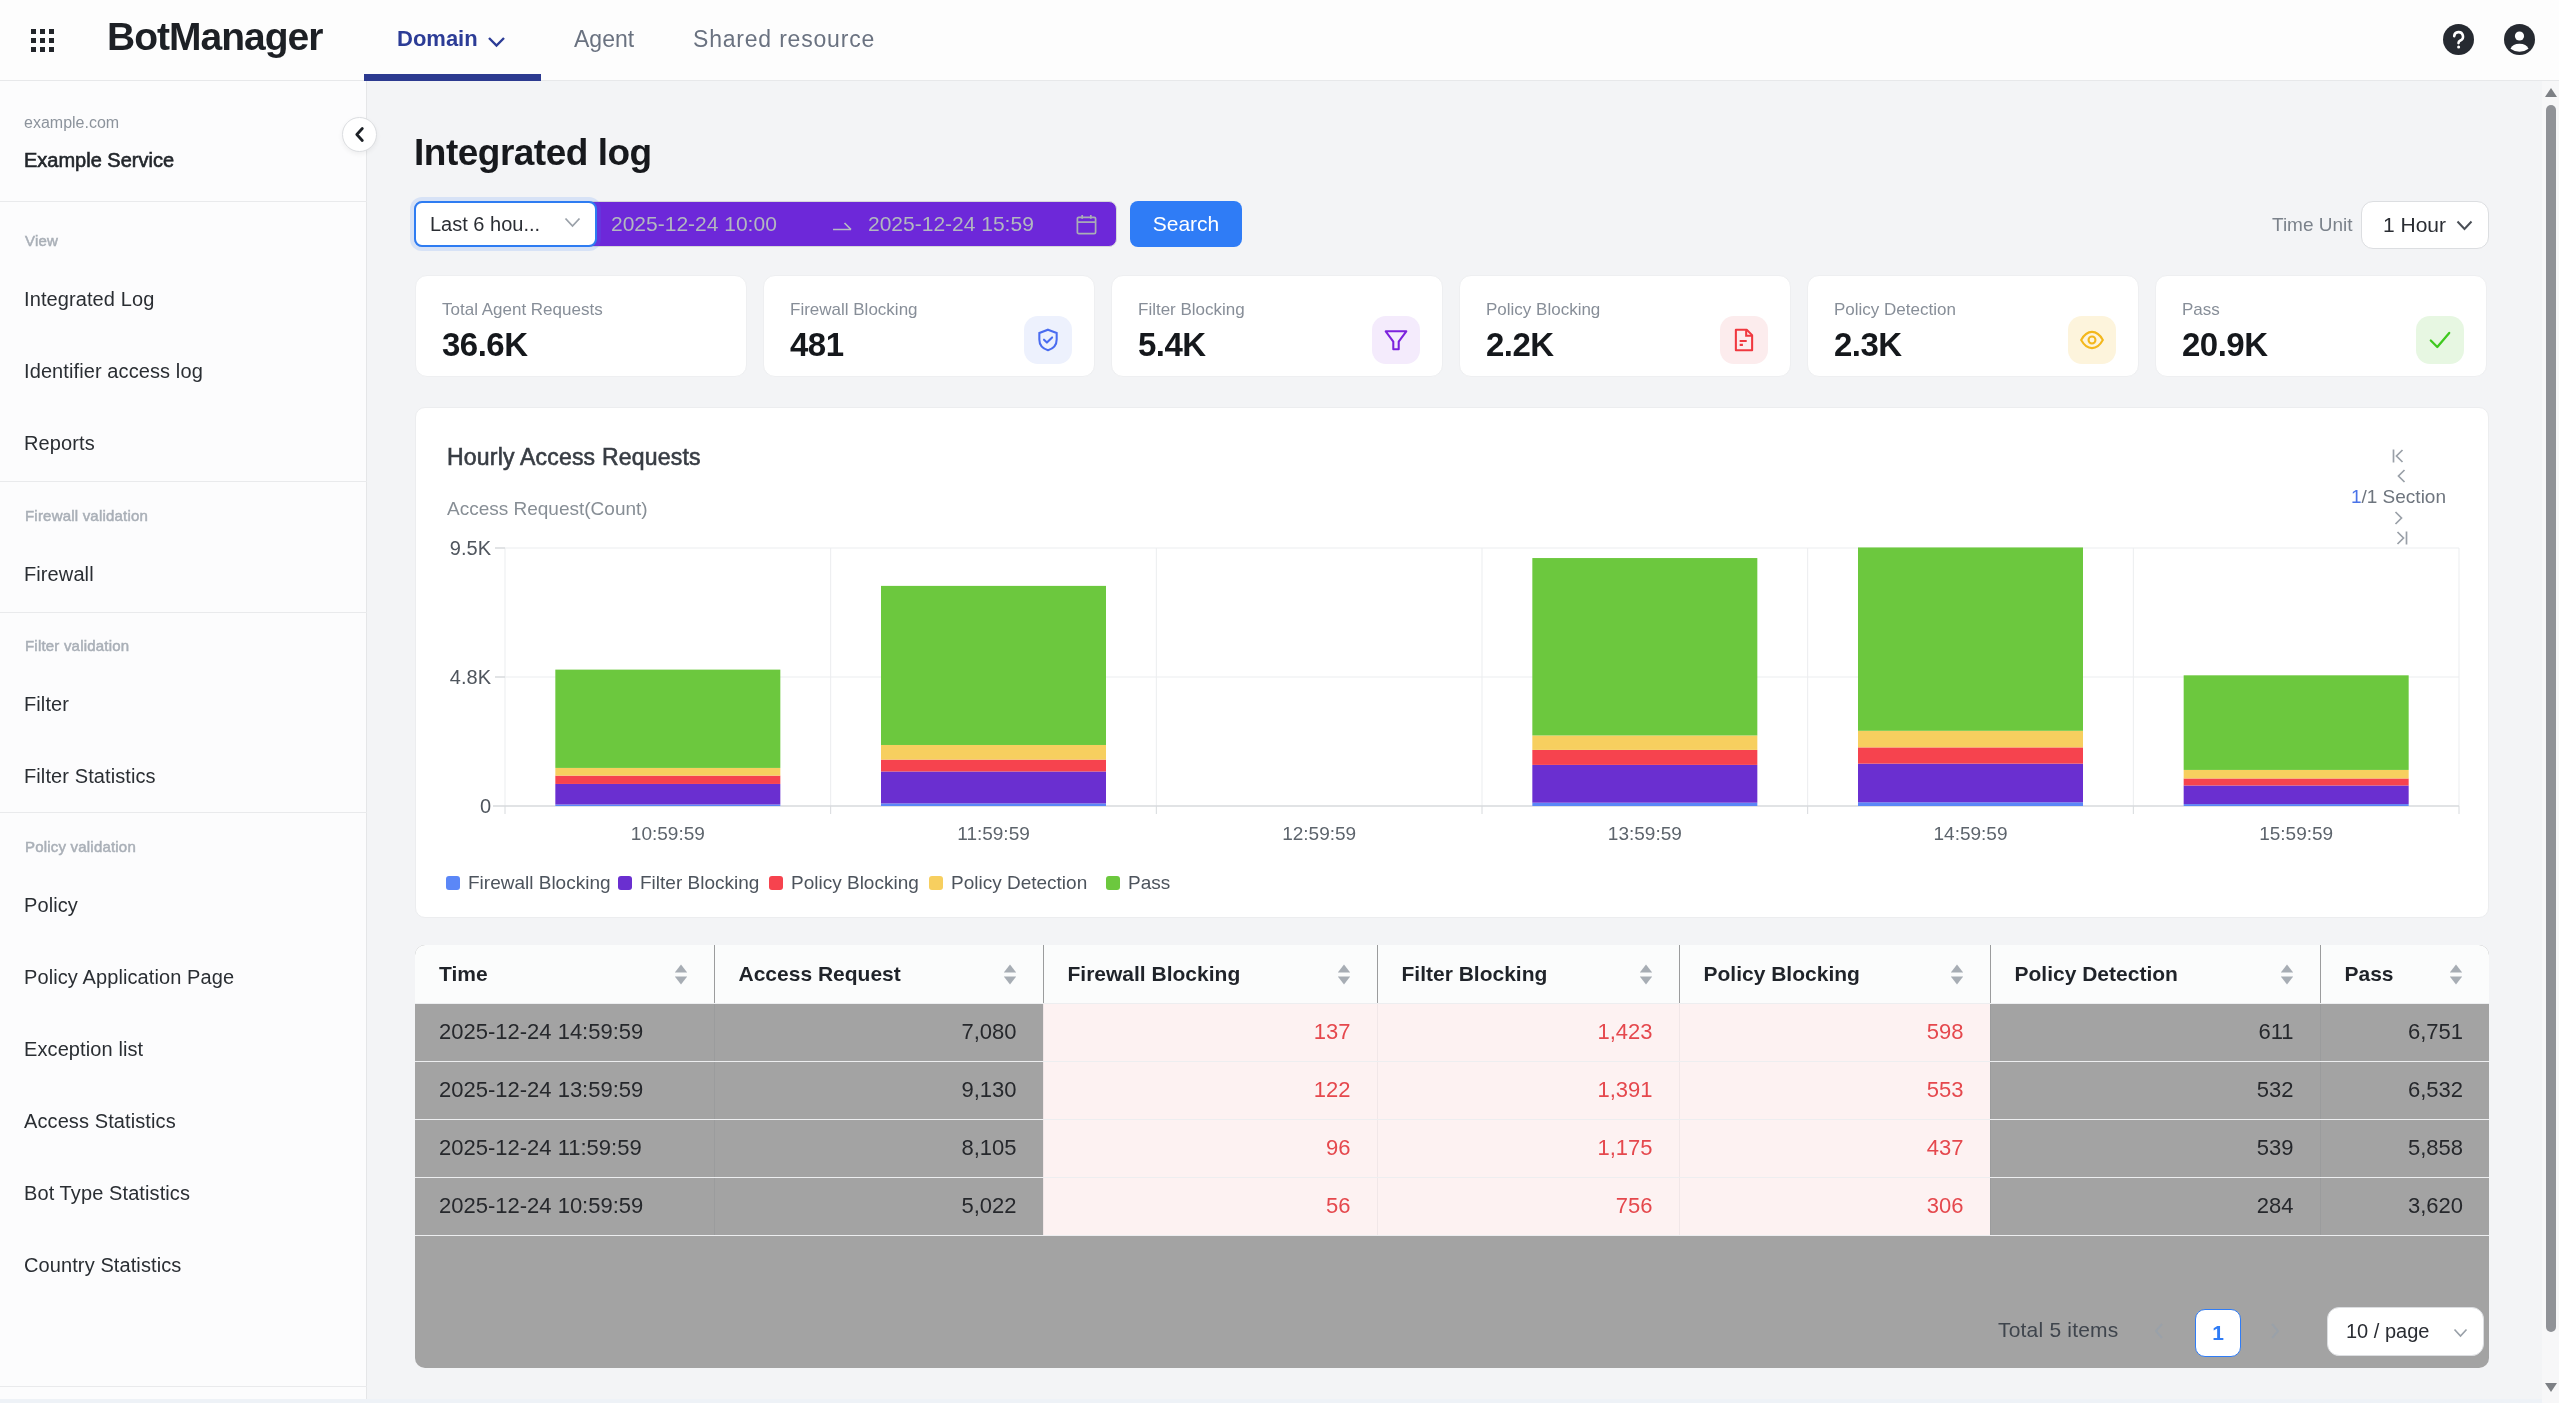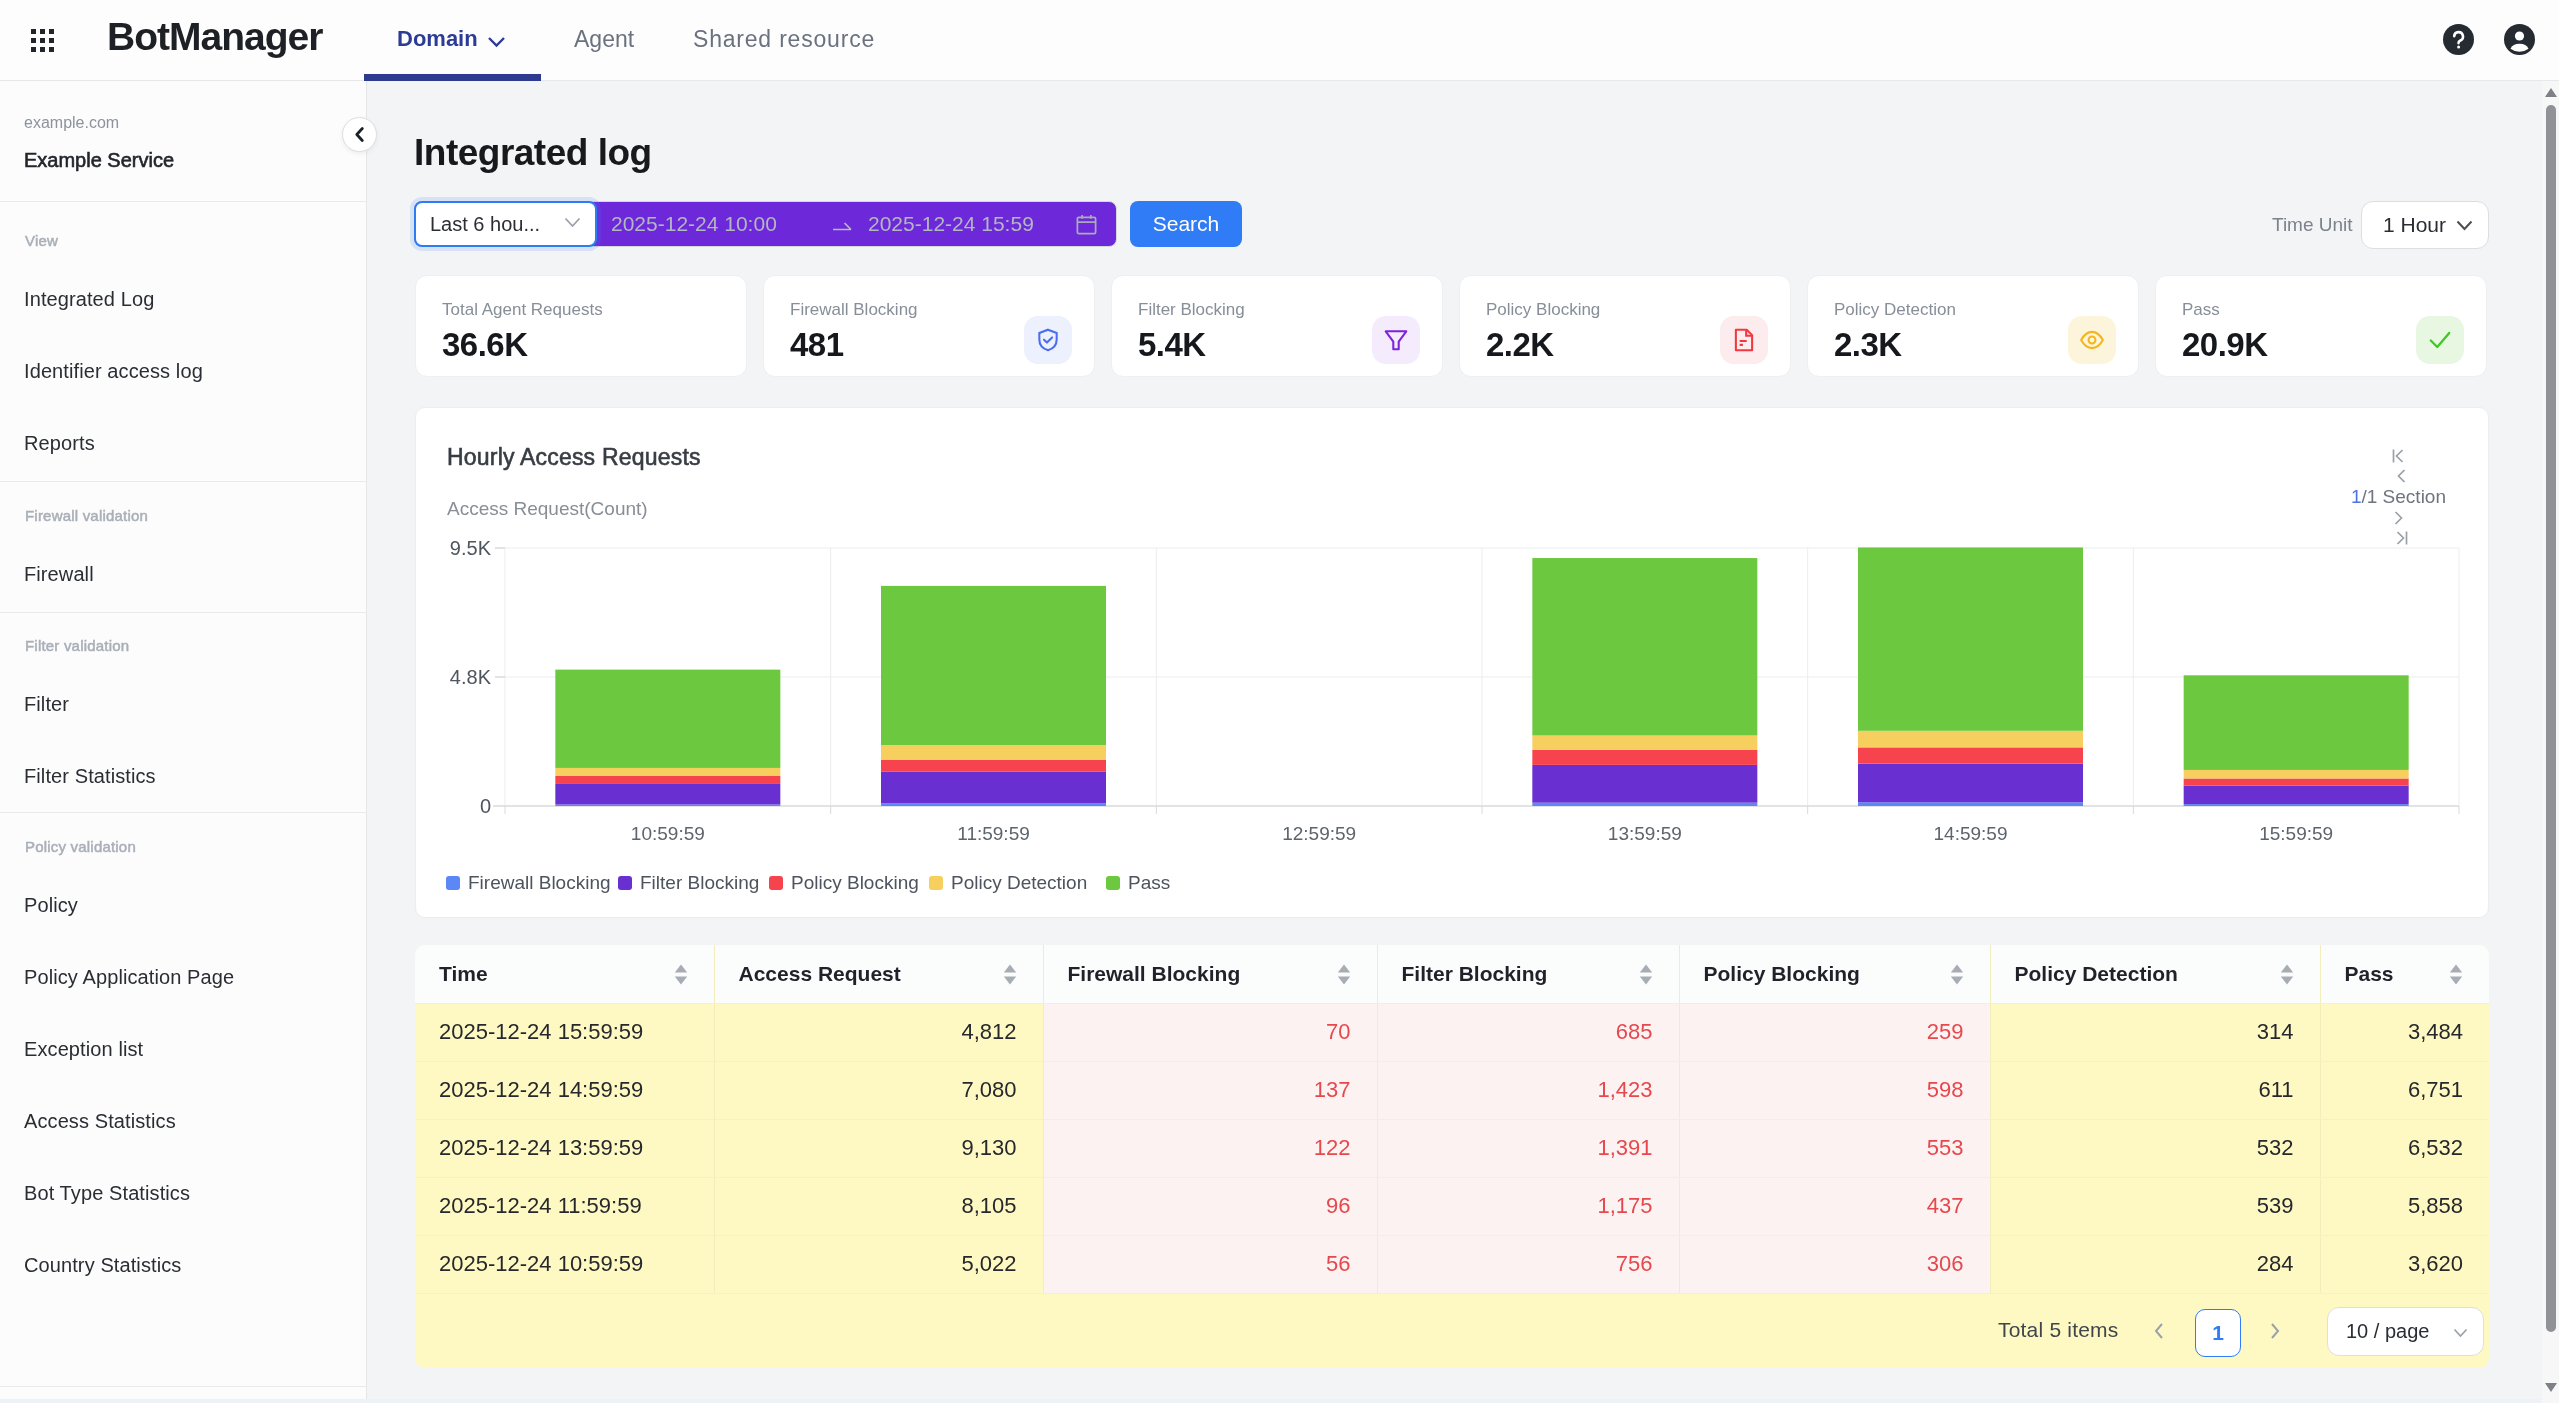--- a/index.html
+++ b/index.html
@@ -48,21 +48,21 @@
 
 #chartcard { position:absolute; left:415px; top:407px; width:2074px; height:511px; background:#ffffff; border-radius:10px; border:1px solid #ecedef; }
 #charttitle { position:absolute; left:31px; top:36px; font-size:23px; font-weight:400; color:#383d44; -webkit-text-stroke:0.6px #383d44; letter-spacing:0.2px; }
 #chartpager { position:absolute; right:33px; top:38px; font-size:19px; color:#6e757e; display:flex; align-items:center;flex-direction:column; }
 #axistitle { position:absolute; left:31px; top:90px; font-size:19px; color:#878e95; }
 #legend { position:absolute; left:30px; top:467px; height:16px; }
 .leg { position:absolute; top:0; height:16px; line-height:16px; font-size:19px; color:#4d545d; white-space:nowrap; }
 .leg i { position:absolute; left:0; top:1px; width:14px; height:14px; border-radius:3px; }
 .leg span { padding-left:22px; }
 
-#tablecard { position:absolute; left:415px; top:945px; width:2074px; height:423px; background:#fef9c3; border-radius:10px; overflow:hidden; }
+#tablecard { position:absolute; left:415px; top:945px; width:2074px; height:423px; background:#a3a3a3; border-radius:10px; overflow:hidden; }
 table { border-collapse:collapse; table-layout:fixed; width:2074px; }
 th { font-size:21px; height:58px !important; } td { font-size:22px; } th, td { height:58px; padding:0; }
 th { font-weight:700; color:#1f2329; text-align:left; height:59px; background:#fbfcfc; border-bottom:1px solid #edeef0; border-right:1px solid rgba(25,35,50,0.05); position:relative; }
 th:last-child, td:last-child { border-right:none; }
 td { color:#26282c; border-bottom:1px solid #edeef0; border-right:1px solid rgba(25,35,50,0.05); text-align:right; padding-right:26px; }
 td.time { text-align:left; padding-left:24px; }
 td.red { color:#e5484d; background:#fdf2f2; }
 th .hd { display:inline-block; vertical-align:middle; padding-left:24px; }
 th svg.sort { position:absolute; right:26px; top:19px; }
 #tfoot { position:absolute; left:0; top:349px; width:2074px; height:75px; }
@@ -341,29 +341,20 @@
               <path d="M7 20.5 L0.8 12.5 H13.2 Z" fill="#a7adb4"></path>
             </svg></th>
         <th><span class="hd">Pass</span><svg class="sort" width="14" height="21" viewBox="0 0 14 21">
               <path d="M7 0.5 L13.2 8.5 H0.8 Z" fill="#a7adb4"></path>
               <path d="M7 20.5 L0.8 12.5 H13.2 Z" fill="#a7adb4"></path>
             </svg></th>
       </tr>
     </thead>
     <tbody>
       <tr>
-          <td class="time">2025-12-24 15:59:59</td>
-          <td>4,812</td>
-          <td class="red">70</td>
-          <td class="red">685</td>
-          <td class="red">259</td>
-          <td>314</td>
-          <td>3,484</td>
-        </tr>
-      <tr>
           <td class="time">2025-12-24 14:59:59</td>
           <td>7,080</td>
           <td class="red">137</td>
           <td class="red">1,423</td>
           <td class="red">598</td>
           <td>611</td>
           <td>6,751</td>
         </tr>
       <tr>
           <td class="time">2025-12-24 13:59:59</td>

